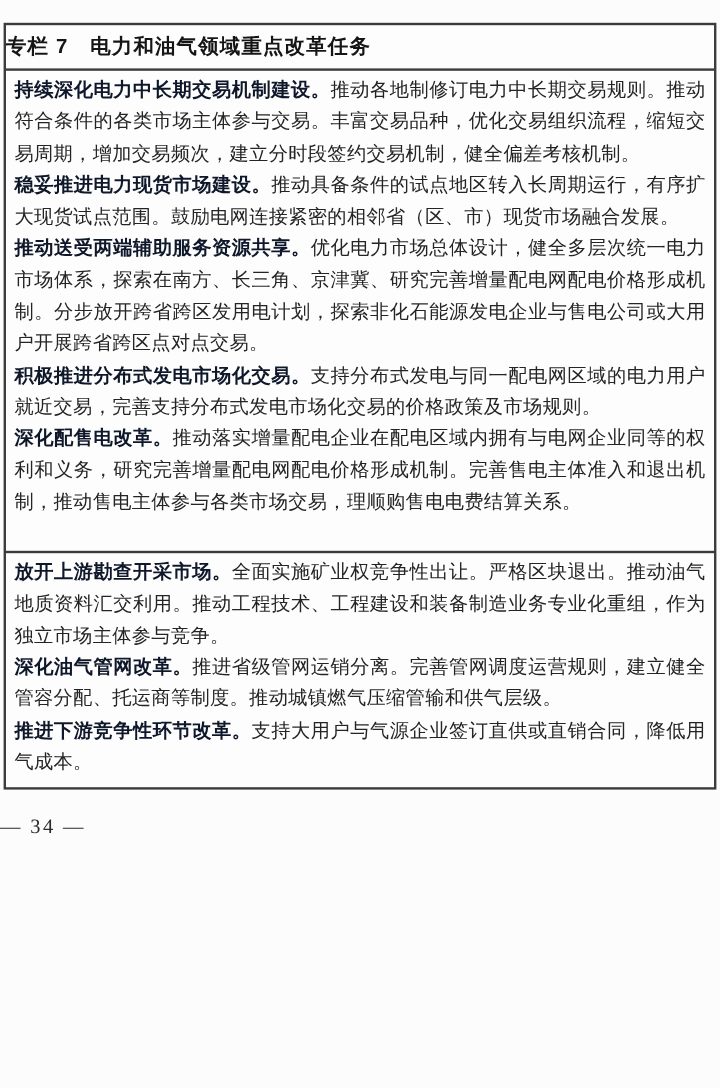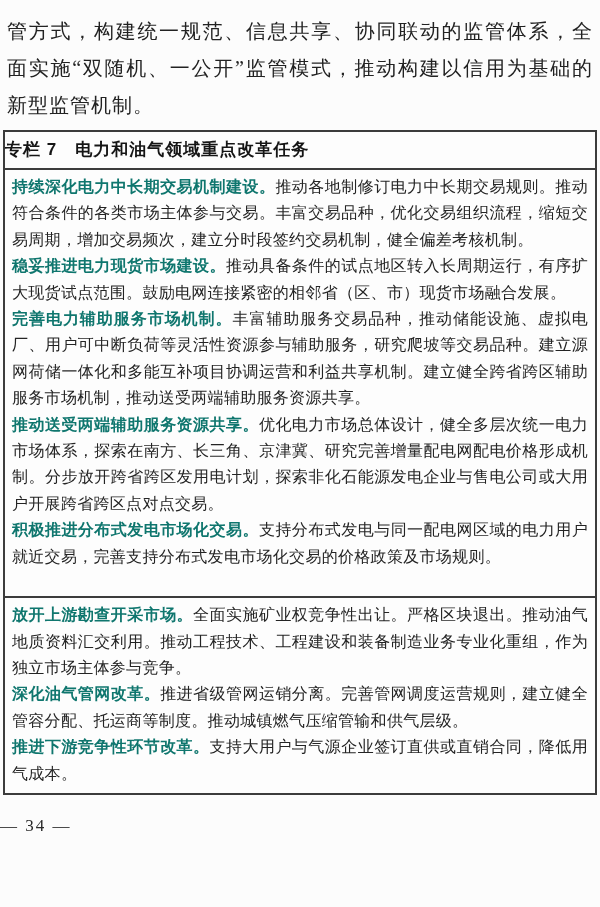--- a/index.html
+++ b/index.html
@@ -49,46 +49,45 @@
     color: #242424;
   }
   .panel-section.oilgas {
     border-top: 2px solid #3c3c3c;
     margin-top: 20px;
   }
   .item { margin: 0; }
   .lead {
     font-family: "Liberation Sans", "DejaVu Sans", sans-serif;
     font-weight: bold;
-    color: #0f766e;
+    color: #0f172a;
   }
   .page-number {
     margin-top: 21px;
     text-align: left;
     font-size: 17px;
     letter-spacing: 2px;
     color: #2a2a2a;
   }
 </style>
 </head>
 <body>
 
 <div class="page">
 
-  <p class="intro">管方式，构建统一规范、信息共享、协同联动的监管体系，全面实施“双随机、一公开”监管模式，推动构建以信用为基础的新型监管机制。</p>
 
   <div class="panel">
     <div class="panel-header">专栏 7　电力和油气领域重点改革任务</div>
 
     <div class="panel-section electricity">
       <p class="item"><span class="lead">持续深化电力中长期交易机制建设。</span><span class="body-text">推动各地制修订电力中长期交易规则。推动符合条件的各类市场主体参与交易。丰富交易品种，优化交易组织流程，缩短交易周期，增加交易频次，建立分时段签约交易机制，健全偏差考核机制。</span></p>
       <p class="item"><span class="lead">稳妥推进电力现货市场建设。</span><span class="body-text">推动具备条件的试点地区转入长周期运行，有序扩大现货试点范围。鼓励电网连接紧密的相邻省（区、市）现货市场融合发展。</span></p>
-      <p class="item"><span class="lead">完善电力辅助服务市场机制。</span><span class="body-text">丰富辅助服务交易品种，推动储能设施、虚拟电厂、用户可中断负荷等灵活性资源参与辅助服务，研究爬坡等交易品种。建立源网荷储一体化和多能互补项目协调运营和利益共享机制。建立健全跨省跨区辅助服务市场机制，推动送受两端辅助服务资源共享。</span></p>
       <p class="item"><span class="lead">推动送受两端辅助服务资源共享。</span><span class="body-text">优化电力市场总体设计，健全多层次统一电力市场体系，探索在南方、长三角、京津冀、研究完善增量配电网配电价格形成机制。分步放开跨省跨区发用电计划，探索非化石能源发电企业与售电公司或大用户开展跨省跨区点对点交易。</span></p>
       <p class="item"><span class="lead">积极推进分布式发电市场化交易。</span><span class="body-text">支持分布式发电与同一配电网区域的电力用户就近交易，完善支持分布式发电市场化交易的价格政策及市场规则。</span></p>
+      <p class="item"><span class="lead">深化配售电改革。</span><span class="body-text">推动落实增量配电企业在配电区域内拥有与电网企业同等的权利和义务，研究完善增量配电网配电价格形成机制。完善售电主体准入和退出机制，推动售电主体参与各类市场交易，理顺购售电电费结算关系。</span></p>
     </div>
 
     <div class="panel-section oilgas">
       <p class="item"><span class="lead">放开上游勘查开采市场。</span><span class="body-text">全面实施矿业权竞争性出让。严格区块退出。推动油气地质资料汇交利用。推动工程技术、工程建设和装备制造业务专业化重组，作为独立市场主体参与竞争。</span></p>
       <p class="item"><span class="lead">深化油气管网改革。</span><span class="body-text">推进省级管网运销分离。完善管网调度运营规则，建立健全管容分配、托运商等制度。推动城镇燃气压缩管输和供气层级。</span></p>
       <p class="item"><span class="lead">推进下游竞争性环节改革。</span><span class="body-text">支持大用户与气源企业签订直供或直销合同，降低用气成本。</span></p>
     </div>
   </div>
 
   <div class="page-number">— 34 —</div>

